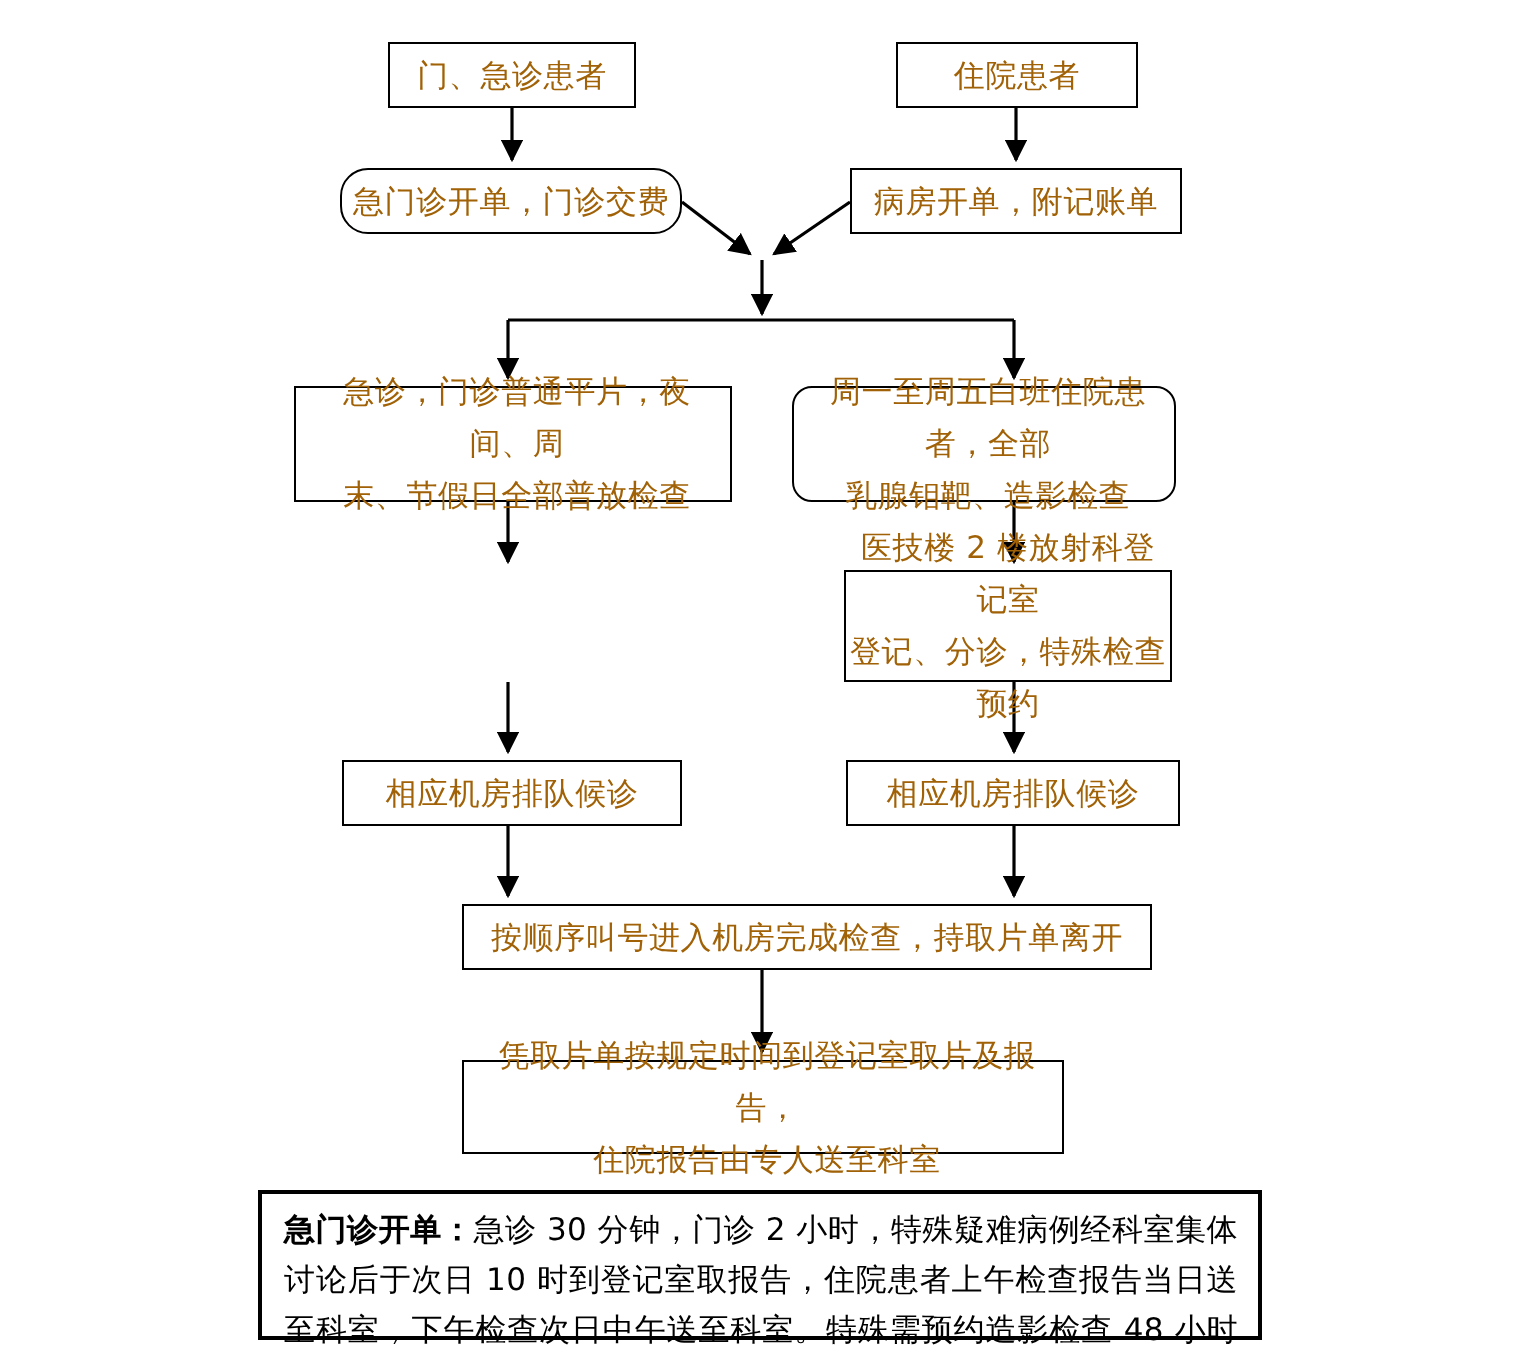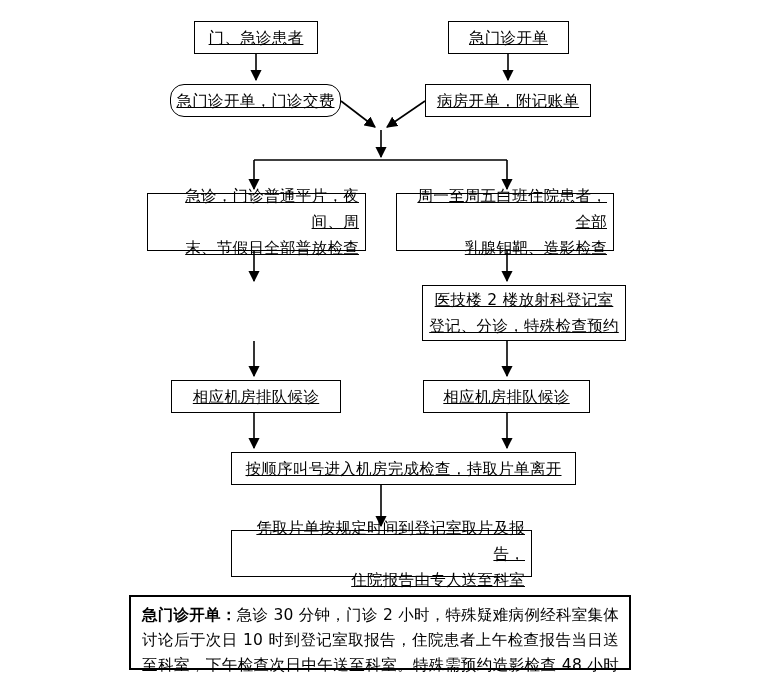--- a/index.html
+++ b/index.html
@@ -30,43 +30,42 @@
     position: absolute;
     box-sizing: border-box;
     border: 1px solid #000000;
     background: #ffffff;
     display: flex;
     flex-direction: column;
     justify-content: center;
     font-size: 15.5px;
     line-height: 26px;
     letter-spacing: 0.3px;
-    color: #000000;
+    color: #a16207;
     white-space: pre-line;
-    text-decoration: underline;
   }
   .node.center {
     align-items: center;
     text-align: center;
   }
   .node.left {
     align-items: flex-start;
-    text-align: right;
+    text-align: center;
     padding-left: 10px;
     padding-right: 6px;
   }
   
   #node-outpatient   { left:194px; top:21px;  width:124px; height:33px; }
   #node-inpatient    { left:448px; top:21px;  width:121px; height:33px; }
   #node-opd-order    { left:170px; top:84px;  width:171px; height:33px;border-radius:14px; }
   #node-ward-order   { left:425px; top:84px;  width:166px; height:33px;text-align:right; }
   #node-plain-film   { left:147px; top:193px; width:219px; height:58px; }
-  #node-special-exam { left:396px; top:193px; width:218px; height:58px; }
+  #node-special-exam { left:396px; top:193px; width:192px; height:58px;border-radius:10px; }
   #node-reg-emerg    { left:147px; top:285px; width:219px; height:56px; }
-  #node-reg-medtech  { left:422px; top:285px; width:204px; height:56px; }
+  #node-reg-medtech  { left:422px; top:285px; width:164px; height:56px; }
   #node-queue-left   { left:171px; top:380px; width:170px; height:33px; }
   #node-queue-right  { left:423px; top:380px; width:167px; height:33px; }
   #node-exam-done    { left:231px; top:452px; width:345px; height:33px; }
   #node-pickup       { left:231px; top:530px; width:301px; height:47px; }
 
   #note-box {
     position: absolute;
     left: 129px;
     top: 595px;
     width: 502px;
@@ -125,21 +124,21 @@
       <line x1="254" y1="413" x2="254" y2="448" marker-end="url(#arrow)"></line>
 
       <line x1="507" y1="413" x2="507" y2="448" marker-end="url(#arrow)"></line>
 
       <line x1="381" y1="485" x2="381" y2="526" marker-end="url(#arrow)"></line>
     </g>
   </svg>
 
   <div class="node center" id="node-outpatient">门、急诊患者</div>
 
-  <div class="node center" id="node-inpatient">急门诊开单</div>
+  <div class="node center" id="node-inpatient">住院患者</div>
 
   <div class="node center" id="node-opd-order">急门诊开单，门诊交费</div>
 
   <div class="node center" id="node-ward-order">病房开单，附记账单</div>
 
   <div class="node left" id="node-plain-film">急诊，门诊普通平片，夜间、周
 末、节假日全部普放检查</div>
 
   <div class="node left" id="node-special-exam">周一至周五白班住院患者，全部
 乳腺钼靶、造影检查</div>

